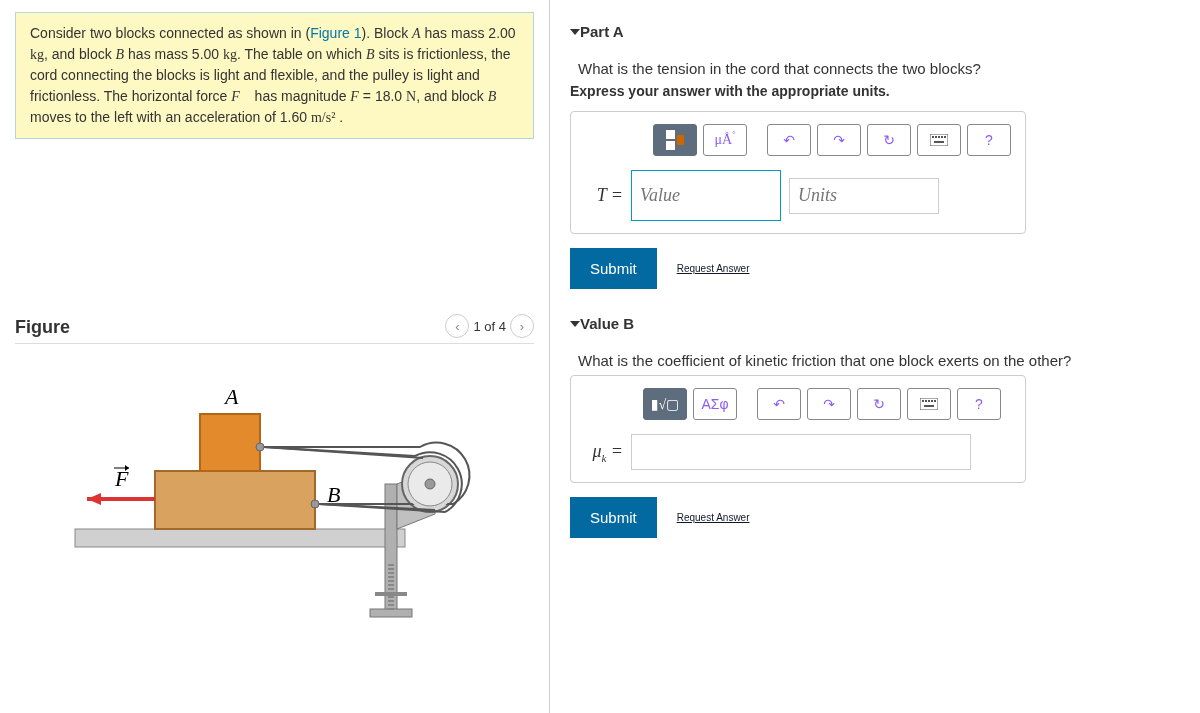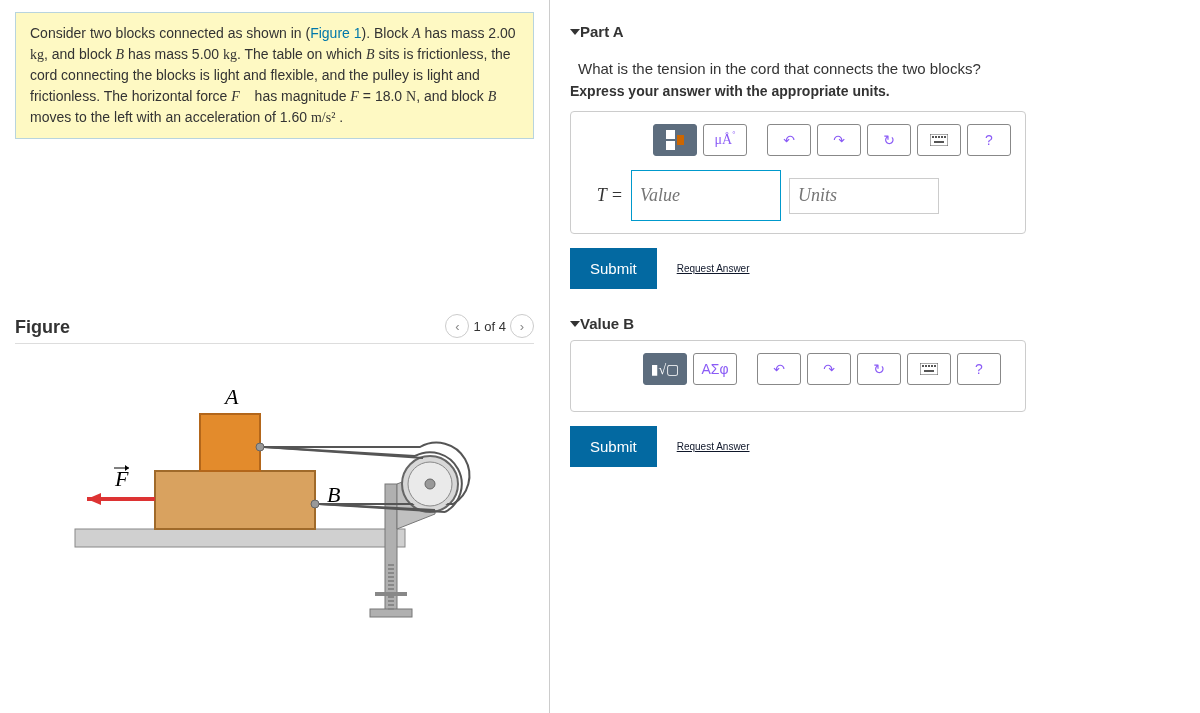--- a/index.html
+++ b/index.html
@@ -157,20 +157,21 @@
         <button class="submit-btn">Submit</button>
         <a class="request-link">Request Answer</a>
       </div>
     </div>
 
     <div class="part">
       <div class="part-header">
         <div class="caret"></div>
         <span>Value B</span>
       </div>
+      <div class="question">What is the coefficient of kinetic friction that one block exerts on the other?</div>
 
       <div class="answer-box">
         <div class="toolbar-b">
           <div class="tool-btn active" style="font-family:Georgia">▮√▢</div>
           <div class="tool-btn" style="font-family:Liberation Sans, sans-serif">ΑΣφ</div>
           <div style="width:8px"></div>
           <div class="tool-btn">↶</div>
           <div class="tool-btn">↷</div>
           <div class="tool-btn">↻</div>
           <div class="tool-btn">
@@ -179,20 +180,24 @@
                 <rect x="2" y="2" width="2" height="2" fill="#555"></rect>
                 <rect x="5" y="2" width="2" height="2" fill="#555"></rect>
                 <rect x="8" y="2" width="2" height="2" fill="#555"></rect>
                 <rect x="11" y="2" width="2" height="2" fill="#555"></rect>
                 <rect x="14" y="2" width="2" height="2" fill="#555"></rect>
                 <rect x="4" y="7" width="10" height="2" fill="#555"></rect>
               </svg>
             </div>
           <div class="tool-btn">?</div>
         </div>
+        <div class="input-row">
+          <span class="var-label math"><i>μ<sub style="font-size:11px">k</sub></i> =</span>
+          <input class="text-input" style="">
+        </div>
       </div>
 
       <div class="submit-row">
         <button class="submit-btn">Submit</button>
         <a class="request-link">Request Answer</a>
       </div>
     </div>
 
   </div>
 </div>

